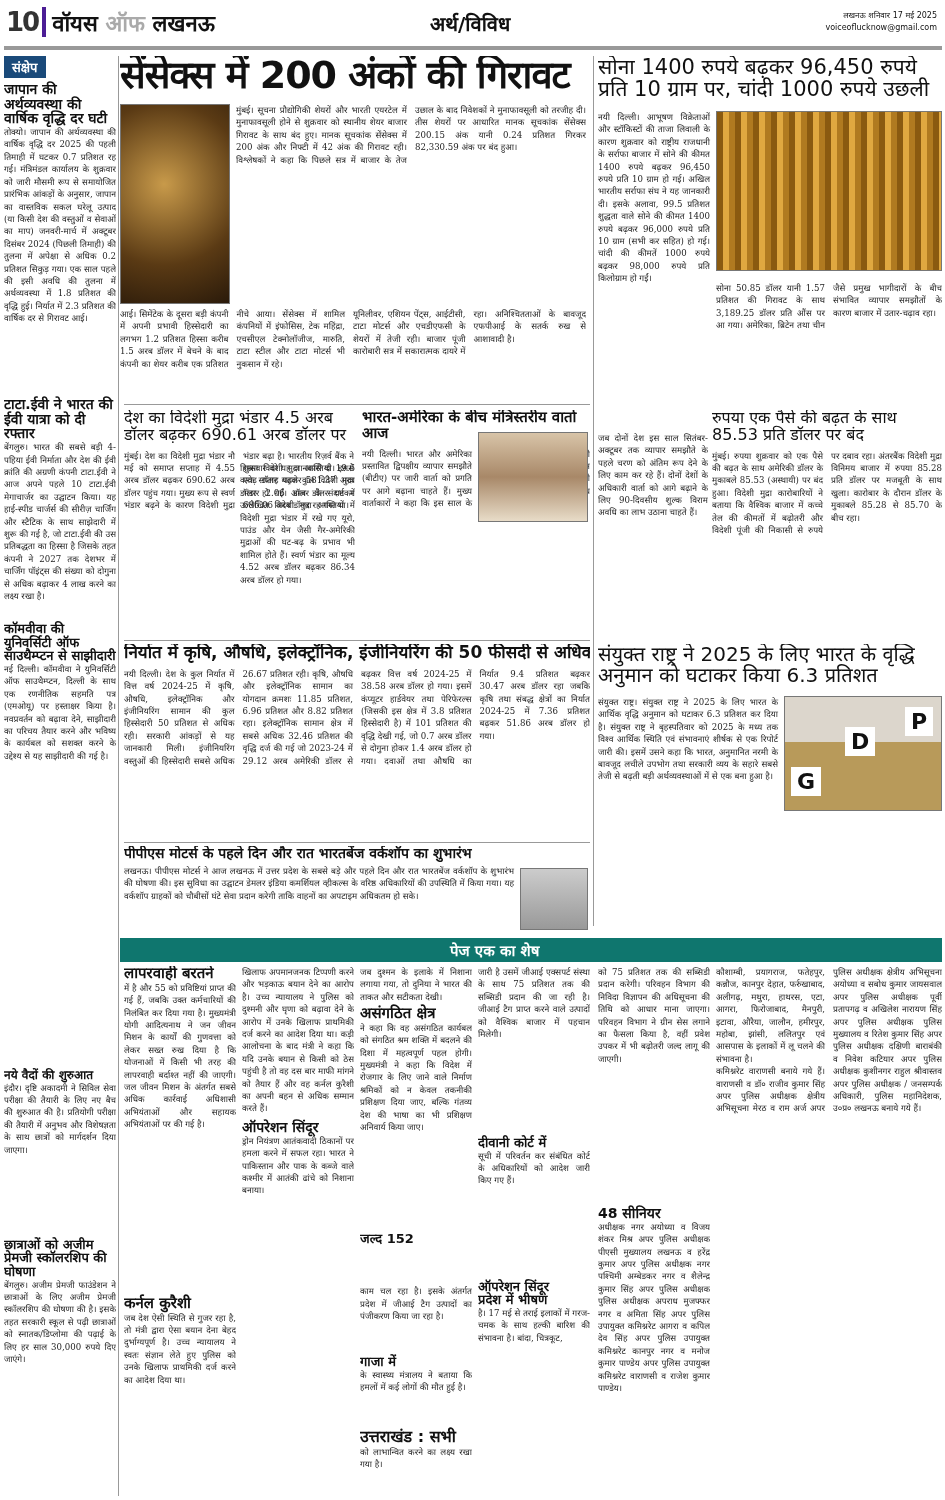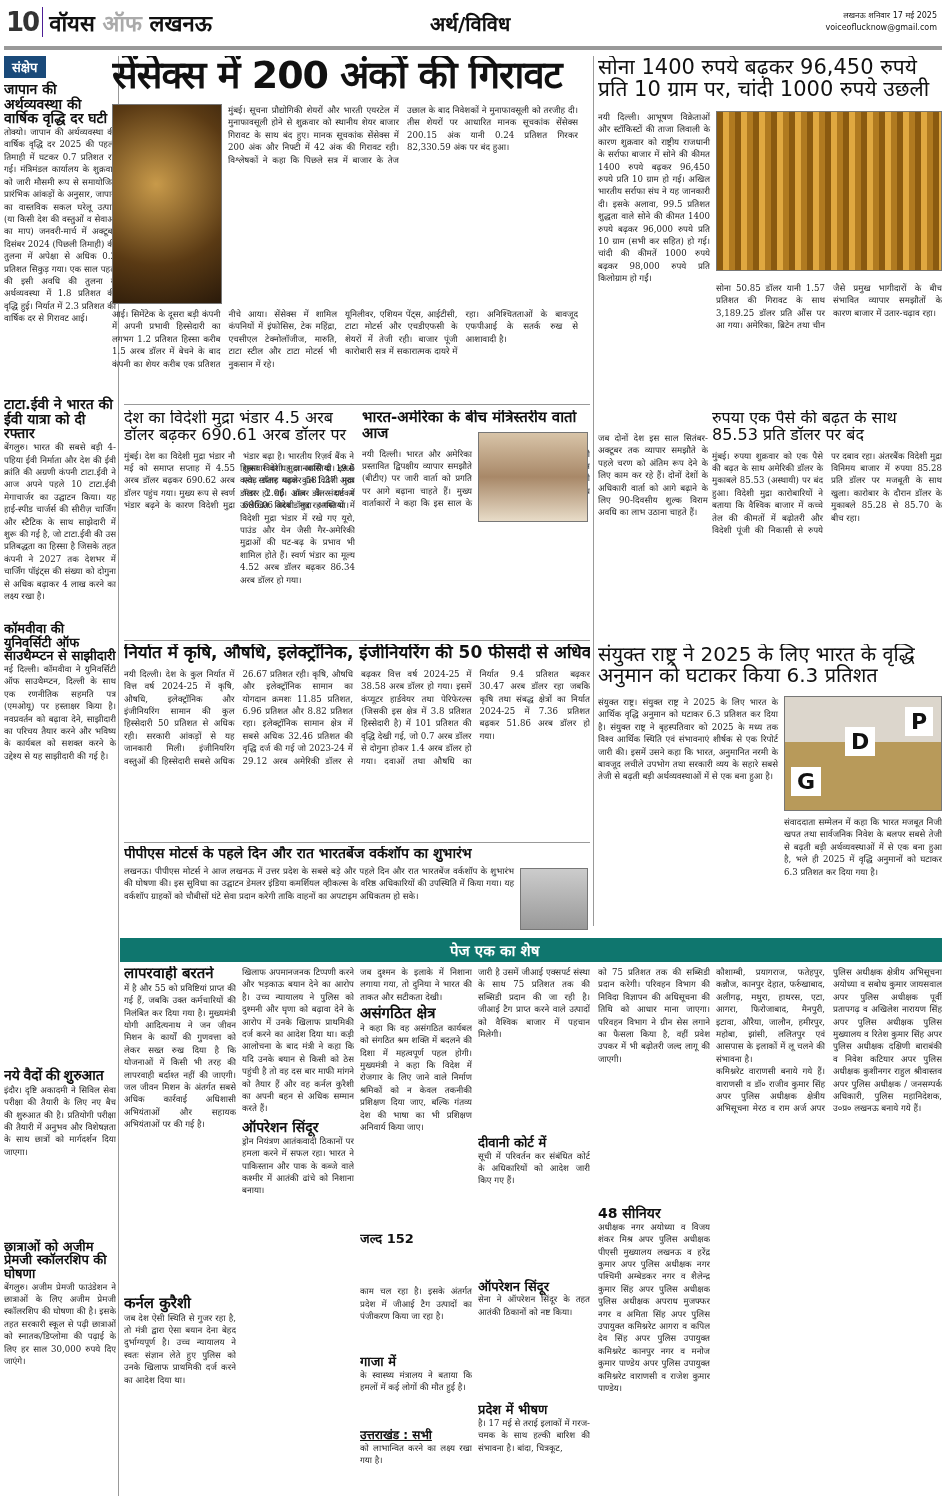--- a/index.html
+++ b/index.html
@@ -1,18 +1,18 @@
 <!DOCTYPE html>
 <html><head>
 <meta charset="utf-8">
 <style>
   * { box-sizing: border-box; margin: 0; padding: 0; }
   body { width: 945px; height: 1500px; background: #fff; font-family: "DejaVu Sans", sans-serif; color: #111; overflow: hidden; position: relative; }
   .masthead { position: absolute; left: 0; top: 0; width: 945px; height: 44px; display: flex; align-items: center; padding: 0 6px; }
-  .pgno { font-size: 26px; font-weight: bold; color: #333; letter-spacing: -2px; border-right: 1px solid #4c1d95; padding-right: 4px; margin-right: 6px; }
+  .pgno { font-size: 26px; font-weight: bold; color: #333; letter-spacing: -2px; border-right: 4px solid #4c1d95; padding-right: 4px; margin-right: 6px; }
   .papername { font-size: 22px; font-weight: bold; }
   .papername .a { color: #aaa; }
   .section { position: absolute; left: 430px; top: 10px; font-size: 20px; font-weight: bold; }
   .dateline { position: absolute; right: 8px; top: 10px; text-align: right; font-size: 8px; line-height: 12px; }
   .rule { position: absolute; left: 4px; top: 46px; width: 938px; height: 4px; background: #999; }
   .col { position: absolute; overflow: hidden; }
   .txt { font-size: 8.6px; line-height: 12.4px; text-align: justify; color: #222; font-family: "DejaVu Serif", serif; }
   .h1 { font-weight: bold; line-height: 1.05; color: #111; }
   .kicker { background: #1a4a7a; color: #fff; font-weight: bold; font-size: 13px; padding: 2px 8px; display: inline-block; margin-bottom: 4px; }
   .vrule { position: absolute; width: 1px; background: #999; }
@@ -46,28 +46,28 @@
 <div class="rule"></div>
 
 <div class="col" style="left:4px; top:56px; width:112px; height:1440px;">
   <div class="kicker">संक्षेप</div>
   <div class="h1" style="font-size:14px;">जापान की अर्थव्यवस्था की वार्षिक वृद्धि दर घटी</div>
   <div class="txt" style="height:265px; overflow:hidden;">तोक्यो। जापान की अर्थव्यवस्था की वार्षिक वृद्धि दर 2025 की पहली तिमाही में घटकर 0.7 प्रतिशत रह गई। मंत्रिमंडल कार्यालय के शुक्रवार को जारी मौसमी रूप से समायोजित प्रारंभिक आंकड़ों के अनुसार, जापान का वास्तविक सकल घरेलू उत्पाद (या किसी देश की वस्तुओं व सेवाओं का माप) जनवरी-मार्च में अक्टूबर दिसंबर 2024 (पिछली तिमाही) की तुलना में अपेक्षा से अधिक 0.2 प्रतिशत सिकुड़ गया। एक साल पहले की इसी अवधि की तुलना में अर्थव्यवस्था में 1.8 प्रतिशत की वृद्धि हुई। निर्यात में 2.3 प्रतिशत की वार्षिक दर से गिरावट आई।</div>
   <div class="h1" style="font-size:14px; margin-top:6px;">टाटा.ईवी ने भारत की ईवी यात्रा को दी रफ्तार</div>
   <div class="txt" style="height:175px; overflow:hidden;">बेंगलुरु। भारत की सबसे बड़ी 4-पहिया ईवी निर्माता और देश की ईवी क्रांति की अग्रणी कंपनी टाटा.ईवी ने आज अपने पहले 10 टाटा.ईवी मेगाचार्जर का उद्घाटन किया। यह हाई-स्पीड चार्जर्स की सीरीज़ चार्जिंग और स्टैटिक के साथ साझेदारी में शुरू की गई है, जो टाटा.ईवी की उस प्रतिबद्धता का हिस्सा है जिसके तहत कंपनी ने 2027 तक देशभर में चार्जिंग पॉइंट्स की संख्या को दोगुना से अधिक बढ़ाकर 4 लाख करने का लक्ष्य रखा है।</div>
   <div class="h1" style="font-size:13px; margin-top:6px;">कॉमवीवा की युनिवर्सिटी ऑफ साउथैम्प्टन से साझीदारी</div>
   <div class="txt" style="height:400px; overflow:hidden;">नई दिल्ली। कॉमवीवा ने युनिवर्सिटी ऑफ साउथैम्प्टन, दिल्ली के साथ एक रणनीतिक सहमति पत्र (एमओयू) पर हस्ताक्षर किया है। नवप्रवर्तन को बढ़ावा देने, साझीदारी का परिचय तैयार करने और भविष्य के कार्यबल को सशक्त करने के उद्देश्य से यह साझीदारी की गई है।</div>
-  <div class="h1" style="font-size:14px; margin-top:6px;font-family:Liberation Serif, serif;">नये वैदों की शुरुआत</div>
+  <div class="h1" style="font-size:12px; margin-top:6px;">नये वैदों की शुरुआत</div>
   <div class="txt" style="height:150px; overflow:hidden;">इंदौर। दृष्टि अकादमी ने सिविल सेवा परीक्षा की तैयारी के लिए नए बैच की शुरुआत की है। प्रतियोगी परीक्षा की तैयारी में अनुभव और विशेषज्ञता के साथ छात्रों को मार्गदर्शन दिया जाएगा।</div>
   <div class="h1" style="font-size:13px; margin-top:6px;">छात्राओं को अजीम प्रेमजी स्कॉलरशिप की घोषणा</div>
   <div class="txt" style="height:170px; overflow:hidden;">बेंगलुरु। अजीम प्रेमजी फाउंडेशन ने छात्राओं के लिए अजीम प्रेमजी स्कॉलरशिप की घोषणा की है। इसके तहत सरकारी स्कूल से पढ़ी छात्राओं को स्नातक/डिप्लोमा की पढ़ाई के लिए हर साल 30,000 रुपये दिए जाएंगे।</div>
 </div>
 <div class="vrule" style="left:118px; top:56px; height:1440px;"></div>
 
-<div class="col" style="left:112px; top:56px; width:466px; height:345px;">
+<div class="col" style="left:120px; top:56px; width:466px; height:345px;">
   <div class="h1" style="font-size:38px; letter-spacing:-1px;">सेंसेक्स में 200 अंकों की गिरावट</div>
   <div class="img bull" style="left:0; top:48px; width:110px; height:200px;"></div>
   <div class="txt" style="position:absolute; left:116px; top:48px; width:350px; height:200px; column-count:2; column-gap:8px;">मुंबई। सूचना प्रौद्योगिकी शेयरों और भारती एयरटेल में मुनाफावसूली होने से शुक्रवार को स्थानीय शेयर बाजार गिरावट के साथ बंद हुए। मानक सूचकांक सेंसेक्स में 200 अंक और निफ्टी में 42 अंक की गिरावट रही। विश्लेषकों ने कहा कि पिछले सत्र में बाजार के तेज उछाल के बाद निवेशकों ने मुनाफावसूली को तरजीह दी। तीस शेयरों पर आधारित मानक सूचकांक सेंसेक्स 200.15 अंक यानी 0.24 प्रतिशत गिरकर 82,330.59 अंक पर बंद हुआ।</div>
   <div class="txt" style="position:absolute; left:0; top:252px; width:225px; height:90px; column-count:2; column-gap:8px;">आई। सिमेंटेक के दूसरा बड़ी कंपनी में अपनी प्रभावी हिस्सेदारी का लगभग 1.2 प्रतिशत हिस्सा करीब 1.5 अरब डॉलर में बेचने के बाद कंपनी का शेयर करीब एक प्रतिशत नीचे आया। सेंसेक्स में शामिल कंपनियों में इंफोसिस, टेक महिंद्रा, एचसीएल टेक्नोलॉजीज, मारुति, टाटा स्टील और टाटा मोटर्स भी नुकसान में रहे।</div>
   <div class="txt" style="position:absolute; left:233px; top:252px; width:233px; height:90px; column-count:2; column-gap:8px;">यूनिलीवर, एशियन पेंट्स, आईटीसी, टाटा मोटर्स और एचडीएफसी के शेयरों में तेजी रही। बाजार पूंजी कारोबारी सत्र में सकारात्मक दायरे में रहा। अनिश्चितताओं के बावजूद एफपीआई के सतर्क रुख से आशावादी है।</div>
 </div>
 <div class="vrule" style="left:593px; top:56px; height:870px;"></div>
 
 <div class="col" style="left:598px; top:56px; width:344px; height:345px;">
   <div class="h1" style="font-size:21px; font-weight:normal;">सोना 1400 रुपये बढ़कर 96,450 रुपये प्रति 10 ग्राम पर, चांदी 1000 रुपये उछली</div>
@@ -106,21 +106,20 @@
 </div>
 
 <div class="col" style="left:598px; top:644px; width:344px; height:290px;">
   <div class="h1" style="font-size:20px; font-weight:normal;">संयुक्त राष्ट्र ने 2025 के लिए भारत के वृद्धि अनुमान को घटाकर किया 6.3 प्रतिशत</div>
   <div class="txt" style="position:absolute; left:0; top:52px; width:180px; height:235px;">संयुक्त राष्ट्र। संयुक्त राष्ट्र ने 2025 के लिए भारत के आर्थिक वृद्धि अनुमान को घटाकर 6.3 प्रतिशत कर दिया है। संयुक्त राष्ट्र ने बृहस्पतिवार को 2025 के मध्य तक विश्व आर्थिक स्थिति एवं संभावनाएं शीर्षक से एक रिपोर्ट जारी की। इसमें उसने कहा कि भारत, अनुमानित नरमी के बावजूद लचीले उपभोग तथा सरकारी व्यय के सहारे सबसे तेजी से बढ़ती बड़ी अर्थव्यवस्थाओं में से एक बना हुआ है।</div>
   <div class="img coins" style="left:186px; top:52px; width:158px; height:115px;">
     <span class="coinlabel" style="left:6px; top:70px;">G</span>
     <span class="coinlabel" style="left:60px; top:30px;">D</span>
     <span class="coinlabel" style="left:120px; top:10px;">P</span>
   </div>
-  <div class="txt" style="position:absolute; left:186px; top:172px; width:158px; height:115px;">संवाददाता सम्मेलन में कहा कि भारत मजबूत निजी खपत तथा सार्वजनिक निवेश के बलपर सबसे तेजी से बढ़ती बड़ी अर्थव्यवस्थाओं में से एक बना हुआ है, भले ही 2025 में वृद्धि अनुमानों को घटाकर 6.3 प्रतिशत कर दिया गया है।</div>
 </div>
 
 <div class="hrule" style="left:124px; top:842px; width:466px;"></div>
 <div class="col" style="left:124px; top:846px; width:466px; height:88px;">
   <div class="h1" style="font-size:14px; white-space:nowrap;">पीपीएस मोटर्स के पहले दिन और रात भारतबेंज वर्कशॉप का शुभारंभ</div>
   <div class="txt" style="margin-top:4px; width:390px; height:60px;">लखनऊ। पीपीएस मोटर्स ने आज लखनऊ में उत्तर प्रदेश के सबसे बड़े और पहले दिन और रात भारतबेंज वर्कशॉप के शुभारंभ की घोषणा की। इस सुविधा का उद्घाटन डेमलर इंडिया कमर्शियल व्हीकल्स के वरिष्ठ अधिकारियों की उपस्थिति में किया गया। यह वर्कशॉप ग्राहकों को चौबीसों घंटे सेवा प्रदान करेगी ताकि वाहनों का अपटाइम अधिकतम हो सके।</div>
 </div>
 <div class="img truck" style="left:520px; top:868px; width:68px; height:62px;"></div>
 
 <div class="grayband">
@@ -139,29 +138,28 @@
   <div class="txt">ड्रोन नियंत्रण आतंकवादी ठिकानों पर हमला करने में सफल रहा। भारत ने पाकिस्तान और पाक के कब्जे वाले कश्मीर में आतंकी ढांचे को निशाना बनाया।</div>
 </div>
 <div class="col" style="left:360px; top:966px; width:112px; height:530px;">
   <div class="txt" style="height:40px; overflow:hidden;">जब दुश्मन के इलाके में निशाना लगाया गया, तो दुनिया ने भारत की ताकत और सटीकता देखी।</div>
   <div class="h1" style="font-size:15px;">असंगठित क्षेत्र</div>
   <div class="txt" style="height:210px; overflow:hidden;">ने कहा कि वह असंगठित कार्यबल को संगठित श्रम शक्ति में बदलने की दिशा में महत्वपूर्ण पहल होगी। मुख्यमंत्री ने कहा कि विदेश में रोजगार के लिए जाने वाले निर्माण श्रमिकों को न केवल तकनीकी प्रशिक्षण दिया जाए, बल्कि गंतव्य देश की भाषा का भी प्रशिक्षण अनिवार्य किया जाए।</div>
   <div class="h1" style="font-size:13px;">जल्द 152</div>
   <div class="txt" style="height:70px; overflow:hidden;margin-top:40px;">काम चल रहा है। इसके अंतर्गत प्रदेश में जीआई टैग उत्पादों का पंजीकरण किया जा रहा है।</div>
   <div class="h1" style="font-size:13px;">गाजा में</div>
   <div class="txt" style="height:60px; overflow:hidden;">के स्वास्थ्य मंत्रालय ने बताया कि हमलों में कई लोगों की मौत हुई है।</div>
-  <div class="h1" style="font-size:12px;text-decoration:underline;">उत्तराखंड : सभी</div>
+  <div class="h1" style="font-size:16px;">उत्तराखंड : सभी</div>
   <div class="txt">को लाभान्वित करने का लक्ष्य रखा गया है।</div>
 </div>
 <div class="col" style="left:478px; top:966px; width:112px; height:530px;">
   <div class="txt" style="height:170px; overflow:hidden;">जारी है उसमें जीआई एक्सपर्ट संस्था के साथ 75 प्रतिशत तक की सब्सिडी प्रदान की जा रही है। जीआई टैग प्राप्त करने वाले उत्पादों को वैश्विक बाजार में पहचान मिलेगी।</div>
   <div class="h1" style="font-size:13px;">दीवानी कोर्ट में</div>
   <div class="txt" style="height:130px; overflow:hidden;">सूची में परिवर्तन कर संबंधित कोर्ट के अधिकारियों को आदेश जारी किए गए हैं।</div>
   <div class="h1" style="font-size:13px;">ऑपरेशन सिंदूर</div>
-  <div class="txt" style="height:110px; overflow:hidden;">सेना ने ऑपरेशन सिंदूर के तहत आतंकी ठिकानों को नष्ट किया।</div>
   <div class="h1" style="font-size:13px;">प्रदेश में भीषण</div>
   <div class="txt">है। 17 मई से तराई इलाकों में गरज-चमक के साथ हल्की बारिश की संभावना है। बांदा, चित्रकूट,</div>
 </div>
 <div class="col" style="left:598px; top:966px; width:112px; height:530px;">
   <div class="txt" style="height:240px; overflow:hidden;">को 75 प्रतिशत तक की सब्सिडी प्रदान करेगी। परिवहन विभाग की निविदा विज्ञापन की अधिसूचना की तिथि को आधार माना जाएगा। परिवहन विभाग ने ग्रीन सेस लगाने का फैसला किया है, वहीं प्रवेश उपकर में भी बढ़ोतरी जल्द लागू की जाएगी।</div>
   <div class="h1" style="font-size:14px;">48 सीनियर</div>
   <div class="txt">अधीक्षक नगर अयोध्या व विजय शंकर मिश्र अपर पुलिस अधीक्षक पीएसी मुख्यालय लखनऊ व हरेंद्र कुमार अपर पुलिस अधीक्षक नगर पश्चिमी अम्बेडकर नगर व शैलेन्द्र कुमार सिंह अपर पुलिस अधीक्षक पुलिस अधीक्षक अपराध मुजफ्फर नगर व अमिता सिंह अपर पुलिस उपायुक्त कमिश्नरेट आगरा व कपिल देव सिंह अपर पुलिस उपायुक्त कमिश्नरेट कानपुर नगर व मनोज कुमार पाण्डेय अपर पुलिस उपायुक्त कमिश्नरेट वाराणसी व राजेश कुमार पाण्डेय।</div>
 </div>
 <div class="col" style="left:716px; top:966px; width:226px; height:530px; column-count:2; column-gap:8px;">
   <div class="txt">कौशाम्बी, प्रयागराज, फतेहपुर, कन्नौज, कानपुर देहात, फर्रुखाबाद, अलीगढ़, मथुरा, हाथरस, एटा, आगरा, फिरोजाबाद, मैनपुरी, इटावा, औरैया, जालौन, हमीरपुर, महोबा, झांसी, ललितपुर एवं आसपास के इलाकों में लू चलने की संभावना है।</div>

